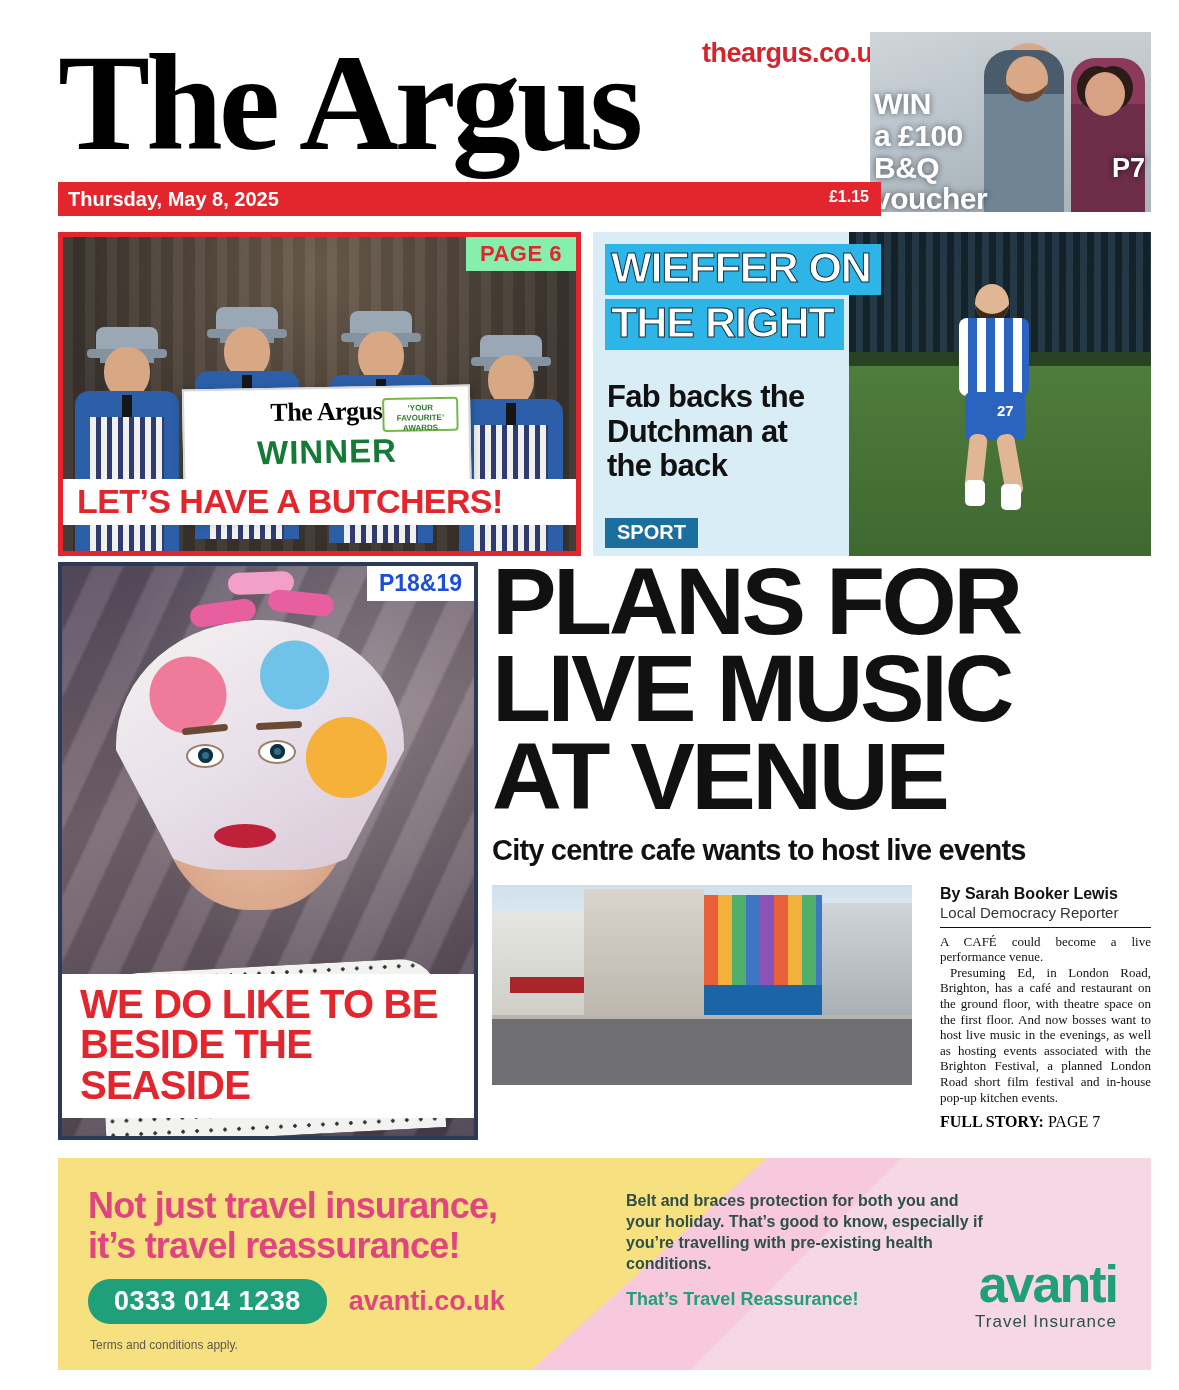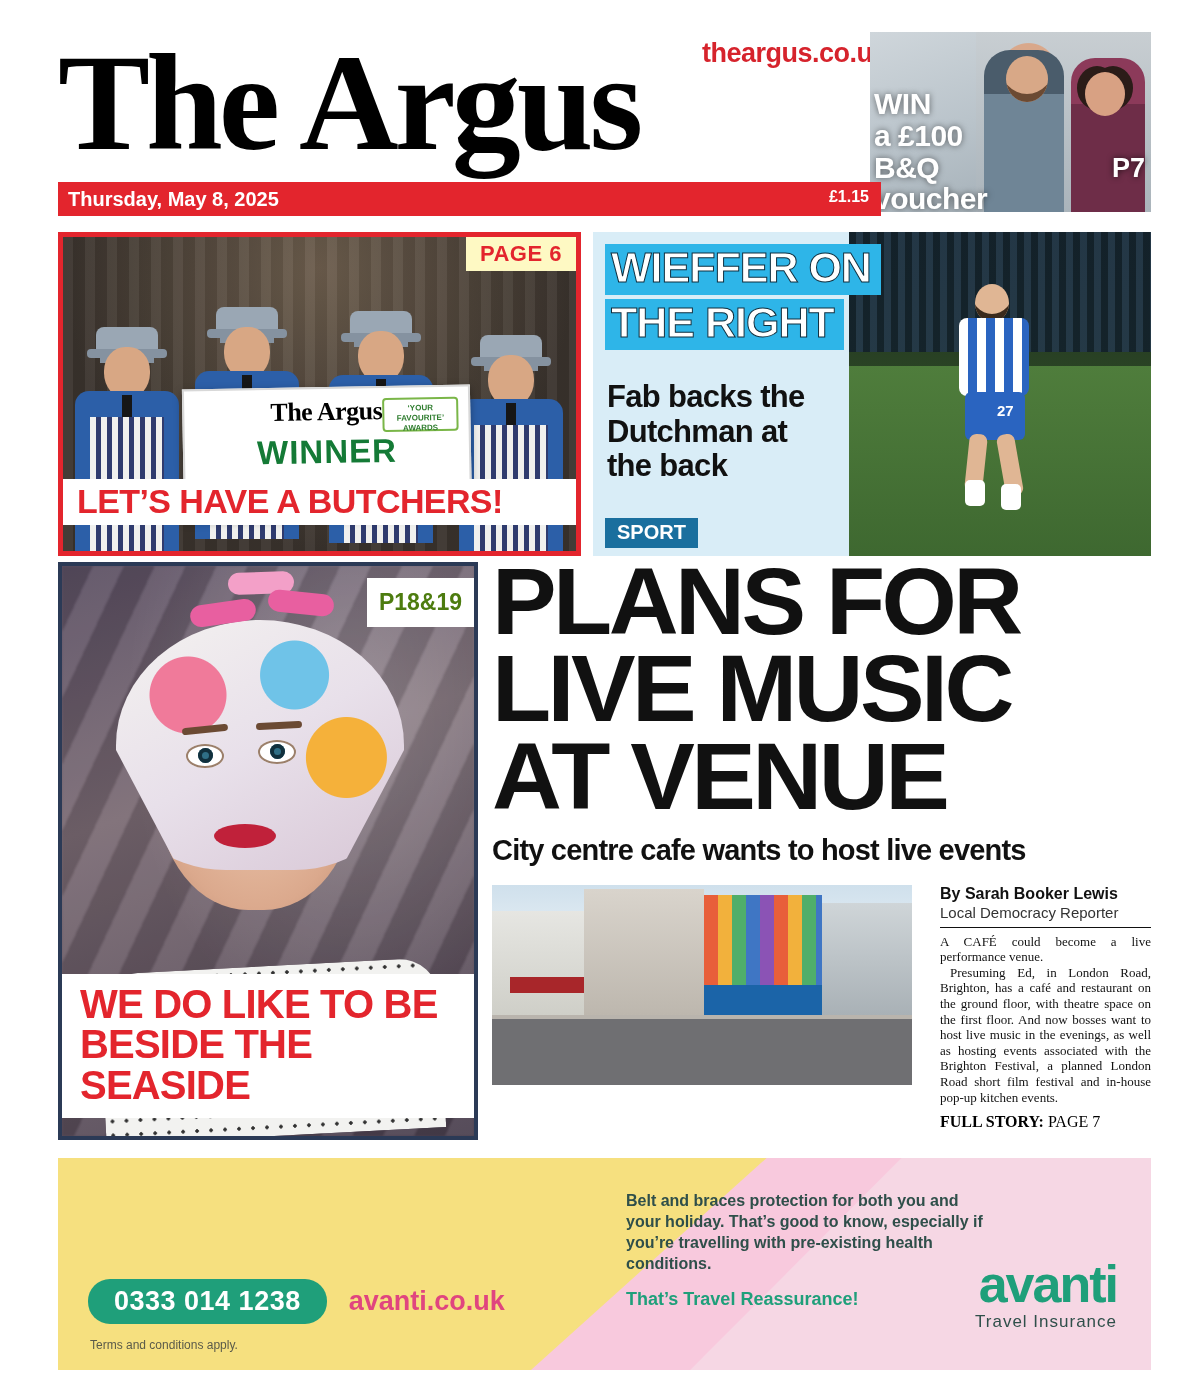--- a/index.html
+++ b/index.html
@@ -208,21 +208,21 @@
   }
   .banner .b-badge {
     position:absolute; right:10px; top:10px; width:76px; height:34px;
     background:#fff; border:2px solid #7ab648; border-radius:4px;
     font-size:8px; font-weight:bold; color:#2f7d2f; text-align:center;
     line-height:1.25; padding-top:4px;
   }
   .page6-tag {
     position: absolute;
     right: 0; top: 0;
-    background: #fef9c3;
+    background: #86efac;
     color: #e3252d;
     font-weight: bold;
     font-size: 22px;
     padding: 4px 14px 4px 14px;
     letter-spacing: 0.5px;
   }
   .butchers-head {
     position: absolute;
     left: 0; right: 0; bottom: 26px;
     background: #fff;
@@ -376,26 +376,26 @@
     background: #fff;
     color: #e3252d;
     font-weight: bold;
     font-size: 40px;
     line-height: 1.02;
     padding: 10px 10px 12px 18px;
     letter-spacing: -0.8px;
   }
   .p1819-tag {
     position: absolute;
-    right: 0; top: 12px;
+    right: 0; top: 0;
     background: #fff;
-    color: #4d7c0f;
+    color: #1d4ed8;
     font-weight: bold;
     font-size: 23px;
-    padding: 11px 12px;
+    padding: 4px 12px;
   }
 
   
   .lead {
     position: relative;
     flex: 1;
   }
   .lead-headline {
     font-size: 95px;
     font-weight: bold;
@@ -716,20 +716,24 @@
         </div>
       </div>
     </div>
   </div>
 </div>
 
 <div class="advert">
   <div class="ad-pink"></div>
   <div class="ad-pink2"></div>
 
+  <div class="ad-left">
+    <div class="ad-head">Not just travel insurance,</div>
+    <div class="ad-head">it’s travel reassurance!</div>
+  </div>
 
   <div class="ad-mid">
     <div>Belt and braces protection for both you and your holiday. That’s good to know, especially if you’re travelling with pre-existing health conditions.</div>
     <div class="tagline">That’s Travel Reassurance!</div>
   </div>
 
   <div class="ad-phone">
     <div class="pill">0333 014 1238</div>
     <div class="site">avanti.co.uk</div>
   </div>

